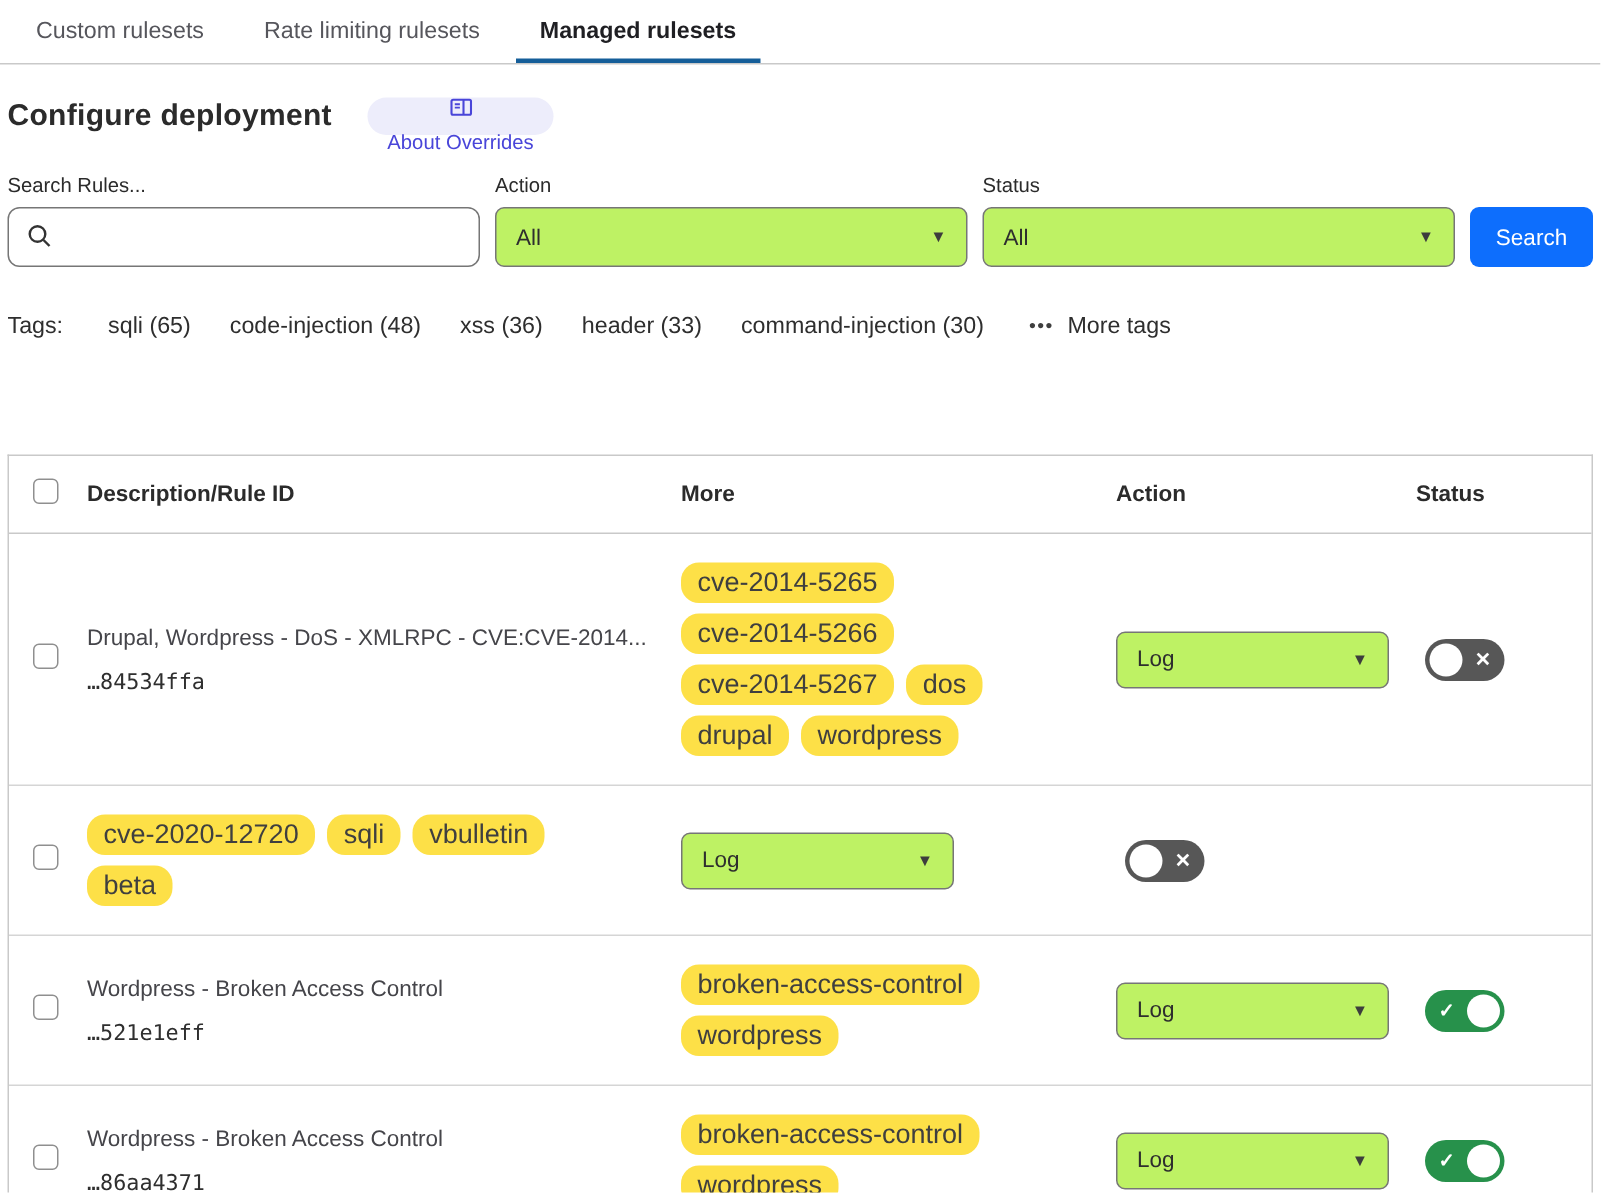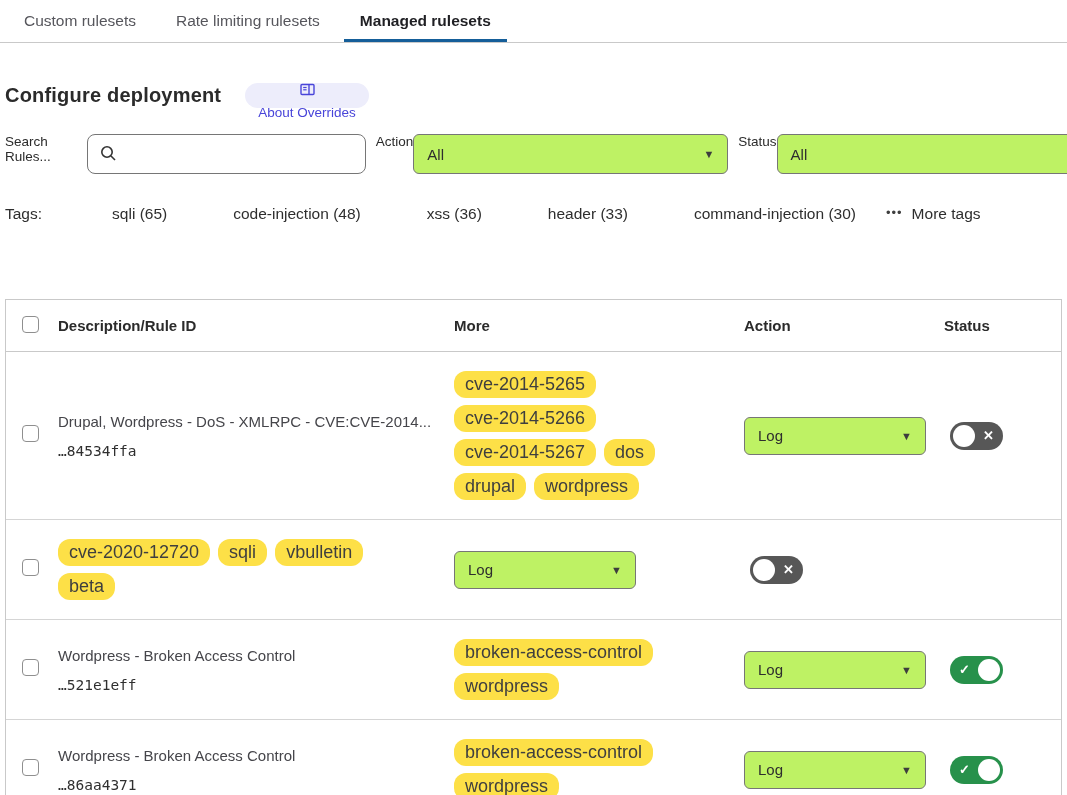--- a/index.html
+++ b/index.html
@@ -9,48 +9,48 @@
   
   .tabbar { display:flex; gap:8px; padding-left:8px; height:43px;
     border-bottom:1px solid #c9c9c9; align-items:stretch; }
   .tab { display:flex; align-items:center; padding:0 16px; font-size:15.5px;
     color:#56565c; cursor:pointer; border-bottom:3px solid transparent; padding-top:3px; }
   .tab.active { color:#1f1f23; font-weight:bold; border-bottom-color:#155e99; }
 
   
   .main { padding:0 5px; }
 
-  .heading-row { display:flex; align-items:center; gap:24px; margin-top:40px; }
+  .heading-row { display:flex; align-items:center; gap:24px; margin-top:22px; }
   .page-title { font-size:20px; font-weight:bold; color:#2b2b2b; letter-spacing:.2px; }
   .badge { display:inline-flex; align-items:center; gap:9px; height:25px;
     padding:0 13px; border-radius:13px; background:#ededfb; color:#4945d9;
     font-size:13.5px; cursor:pointer;flex-direction:column; }
   .badge svg { display:block; }
 
   
   .filters { display:flex; align-items:flex-end; gap:10px; margin-top:26px; }
-  .field { display:flex; flex-direction:row; }
+  .field { display:flex; flex-direction:column; }
   .field-label { font-size:13.5px; color:#2b2b2b; margin-bottom:7px; }
   .search-box { position:relative; width:315px; }
   .search-box input { width:100%; height:40px; border:1px solid #767676;
     border-radius:8px; padding:0 10px 0 38px; font-size:15px; outline:none;
     font-family:"Liberation Sans", sans-serif; }
   .search-box .mag { position:absolute; left:13px; top:11px; }
   .select { width:315px; height:40px; border:1px solid #767676; border-radius:6px;
     background:#bef264; display:flex; align-items:center; justify-content:space-between;
     padding:0 13px; font-size:15px; color:#2e2e2e; cursor:pointer; }
   .caret { font-size:11px; color:#3d3d3d; }
   .btn-primary { width:83px; height:40px; background:#0d6efd; color:#fff;
     border:none; border-radius:6px; font-size:15px; cursor:pointer;
     font-family:"Liberation Sans", sans-serif; }
 
   
   .tagsbar { display:flex; align-items:flex-end; margin-top:31px; font-size:15.5px; color:#2e2e2e; }
   .tagsbar-label { margin-right:30px; }
-  .tagbar-item { margin-right:26px; cursor:pointer; color:#2e2e2e;margin-left:40px; }
+  .tagbar-item { margin-right:26px; cursor:pointer; color:#2e2e2e; }
   .more-tags { display:flex; align-items:center; gap:9px; margin-left:4px; cursor:pointer; }
   .dots { font-size:13px; letter-spacing:1px; color:#3f3f3f; position:relative; top:-2px; }
 
   
   .table { margin-top:76px; border:1px solid #c9c9c9; border-bottom:none; }
   .thead, .trow { display:grid; grid-template-columns:36px 396px 290px 200px auto;
     padding-left:16px; align-items:center; }
   .thead { height:52px; border-bottom:1px solid #c9c9c9; font-weight:bold;
     font-size:15px; color:#2b2b2b; }
   .trow { border-bottom:1px solid #d5d5d5; padding-top:19px; padding-bottom:19px; }

